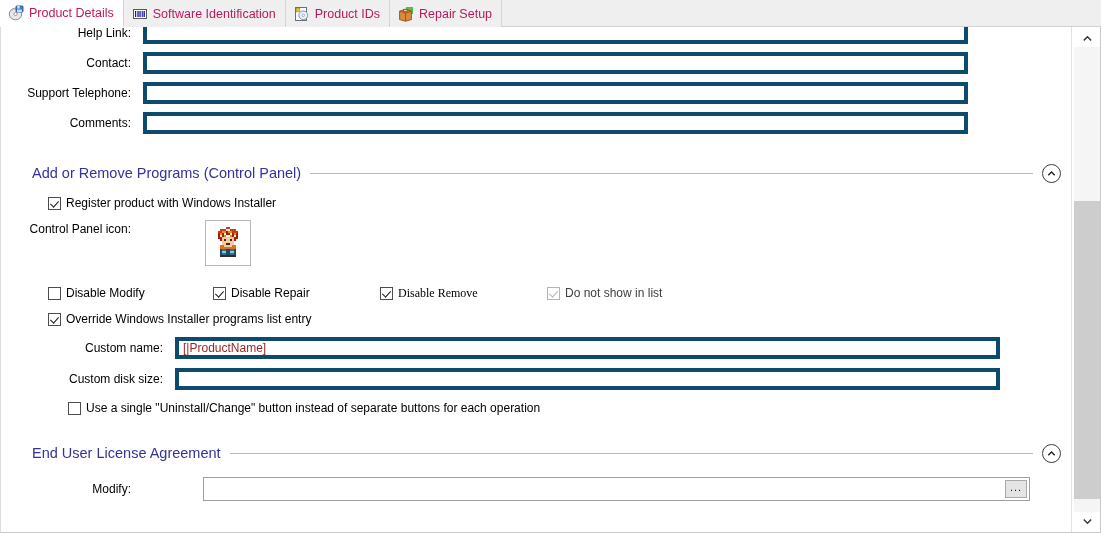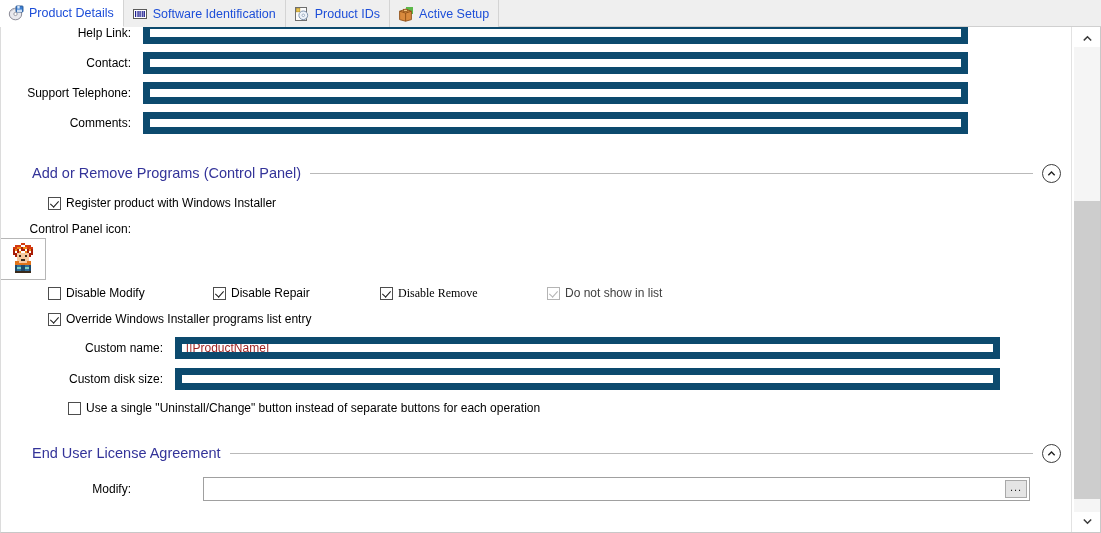--- a/index.html
+++ b/index.html
@@ -35,21 +35,21 @@
   }
   .tab {
     display: flex;
     align-items: center;
     gap: 5px;
     padding: 0 9px 0 8px;
     height: 27px;
     box-sizing: border-box;
     border-right: 1px solid #d4d4d4;
     font-size: 12.5px;
-    color: #1d4ed8;
+    color: #be185d;
     cursor: default;
     background: #efefef;
     white-space: nowrap;
   }
   .tab.active {
     background: #ffffff;
     border-bottom: 1px solid #ffffff;
     margin-bottom: -1px;
   }
   .tab-icon {
@@ -91,21 +91,21 @@
     box-sizing: border-box;
     font-size: 12px;
     color: #000;
     white-space: nowrap;
   }
   .lbl.indent { width: 175px; }
 
   input.txt {
     height: 22px;
     box-sizing: border-box;
-    border: 7px solid #0c4a6e;
+    border: 4px solid #0c4a6e;
     background: #ffffff;
     font-family: "Liberation Sans", sans-serif;
     font-size: 12px;
     padding: 0 4px;
     color: #000;
     outline: none;
   }
   input.txt.wide   { width: 825px; }
   input.txt.wide2  { width: 825px; }
   input.txt.red    { color: #9c1d1d; }
@@ -358,21 +358,21 @@
     <div class="tab">
       <span class="tab-icon">
         <svg width="16" height="16" viewBox="0 0 16 16">
           <rect x="8" y="1" width="7" height="7" fill="#5bb84a"></rect>
           <path d="M1.6 5.2 L7.6 3.2 L13.4 5.2 L13.4 13.6 L7.6 15.2 L1.6 13.6 Z" fill="#d98a3d" stroke="#8d4f16" stroke-width="0.9"></path>
           <path d="M1.6 5.2 L7.6 7.1 L13.4 5.2" fill="none" stroke="#8d4f16" stroke-width="0.9"></path>
           <path d="M7.6 7.1 L7.6 15.2" fill="none" stroke="#8d4f16" stroke-width="0.9"></path>
           <rect x="5.6" y="3.3" width="3.8" height="2.2" fill="#f0c178" stroke="#8d4f16" stroke-width="0.7"></rect>
         </svg>
       </span>
-      <span>Active Setup</span>
+      <span>Repair Setup</span>
     </div>
 
     <div class="tabstrip-filler"></div>
   </div>
 
   <div class="content">
     <div class="content-inner">
 
       <div class="row">
         <div class="lbl">Help Link:</div>
@@ -406,21 +406,21 @@
         </div>
       </div>
 
       <div class="cbrow" style="padding-left:48px; height:26px;">
         <label class="cb">
           <span class="cbbox checked"></span>
           <span class="cblabel">Register product with Windows Installer</span>
         </label>
       </div>
 
-      <div style="display:flex; align-items:flex-start; height:60px; padding-top:4px;flex-direction:column;">
+      <div style="display:flex; align-items:flex-start; height:60px; padding-top:4px;">
         <div class="lbl" style="line-height:18px;">Control Panel icon:</div>
         <div style="width:62px"></div>
         <div class="iconbox">
           <svg class="pixart" viewBox="0 0 16 16" shape-rendering="crispEdges">
             <rect width="16" height="16" fill="#ffffff"></rect>
             <g fill="#d43a10">
               <rect x="4" y="1" width="2" height="1"></rect>
                 <rect x="7" y="0" width="2" height="1"></rect>
               <rect x="10" y="1" width="2" height="1"></rect>
                 <rect x="3" y="2" width="3" height="1"></rect>

